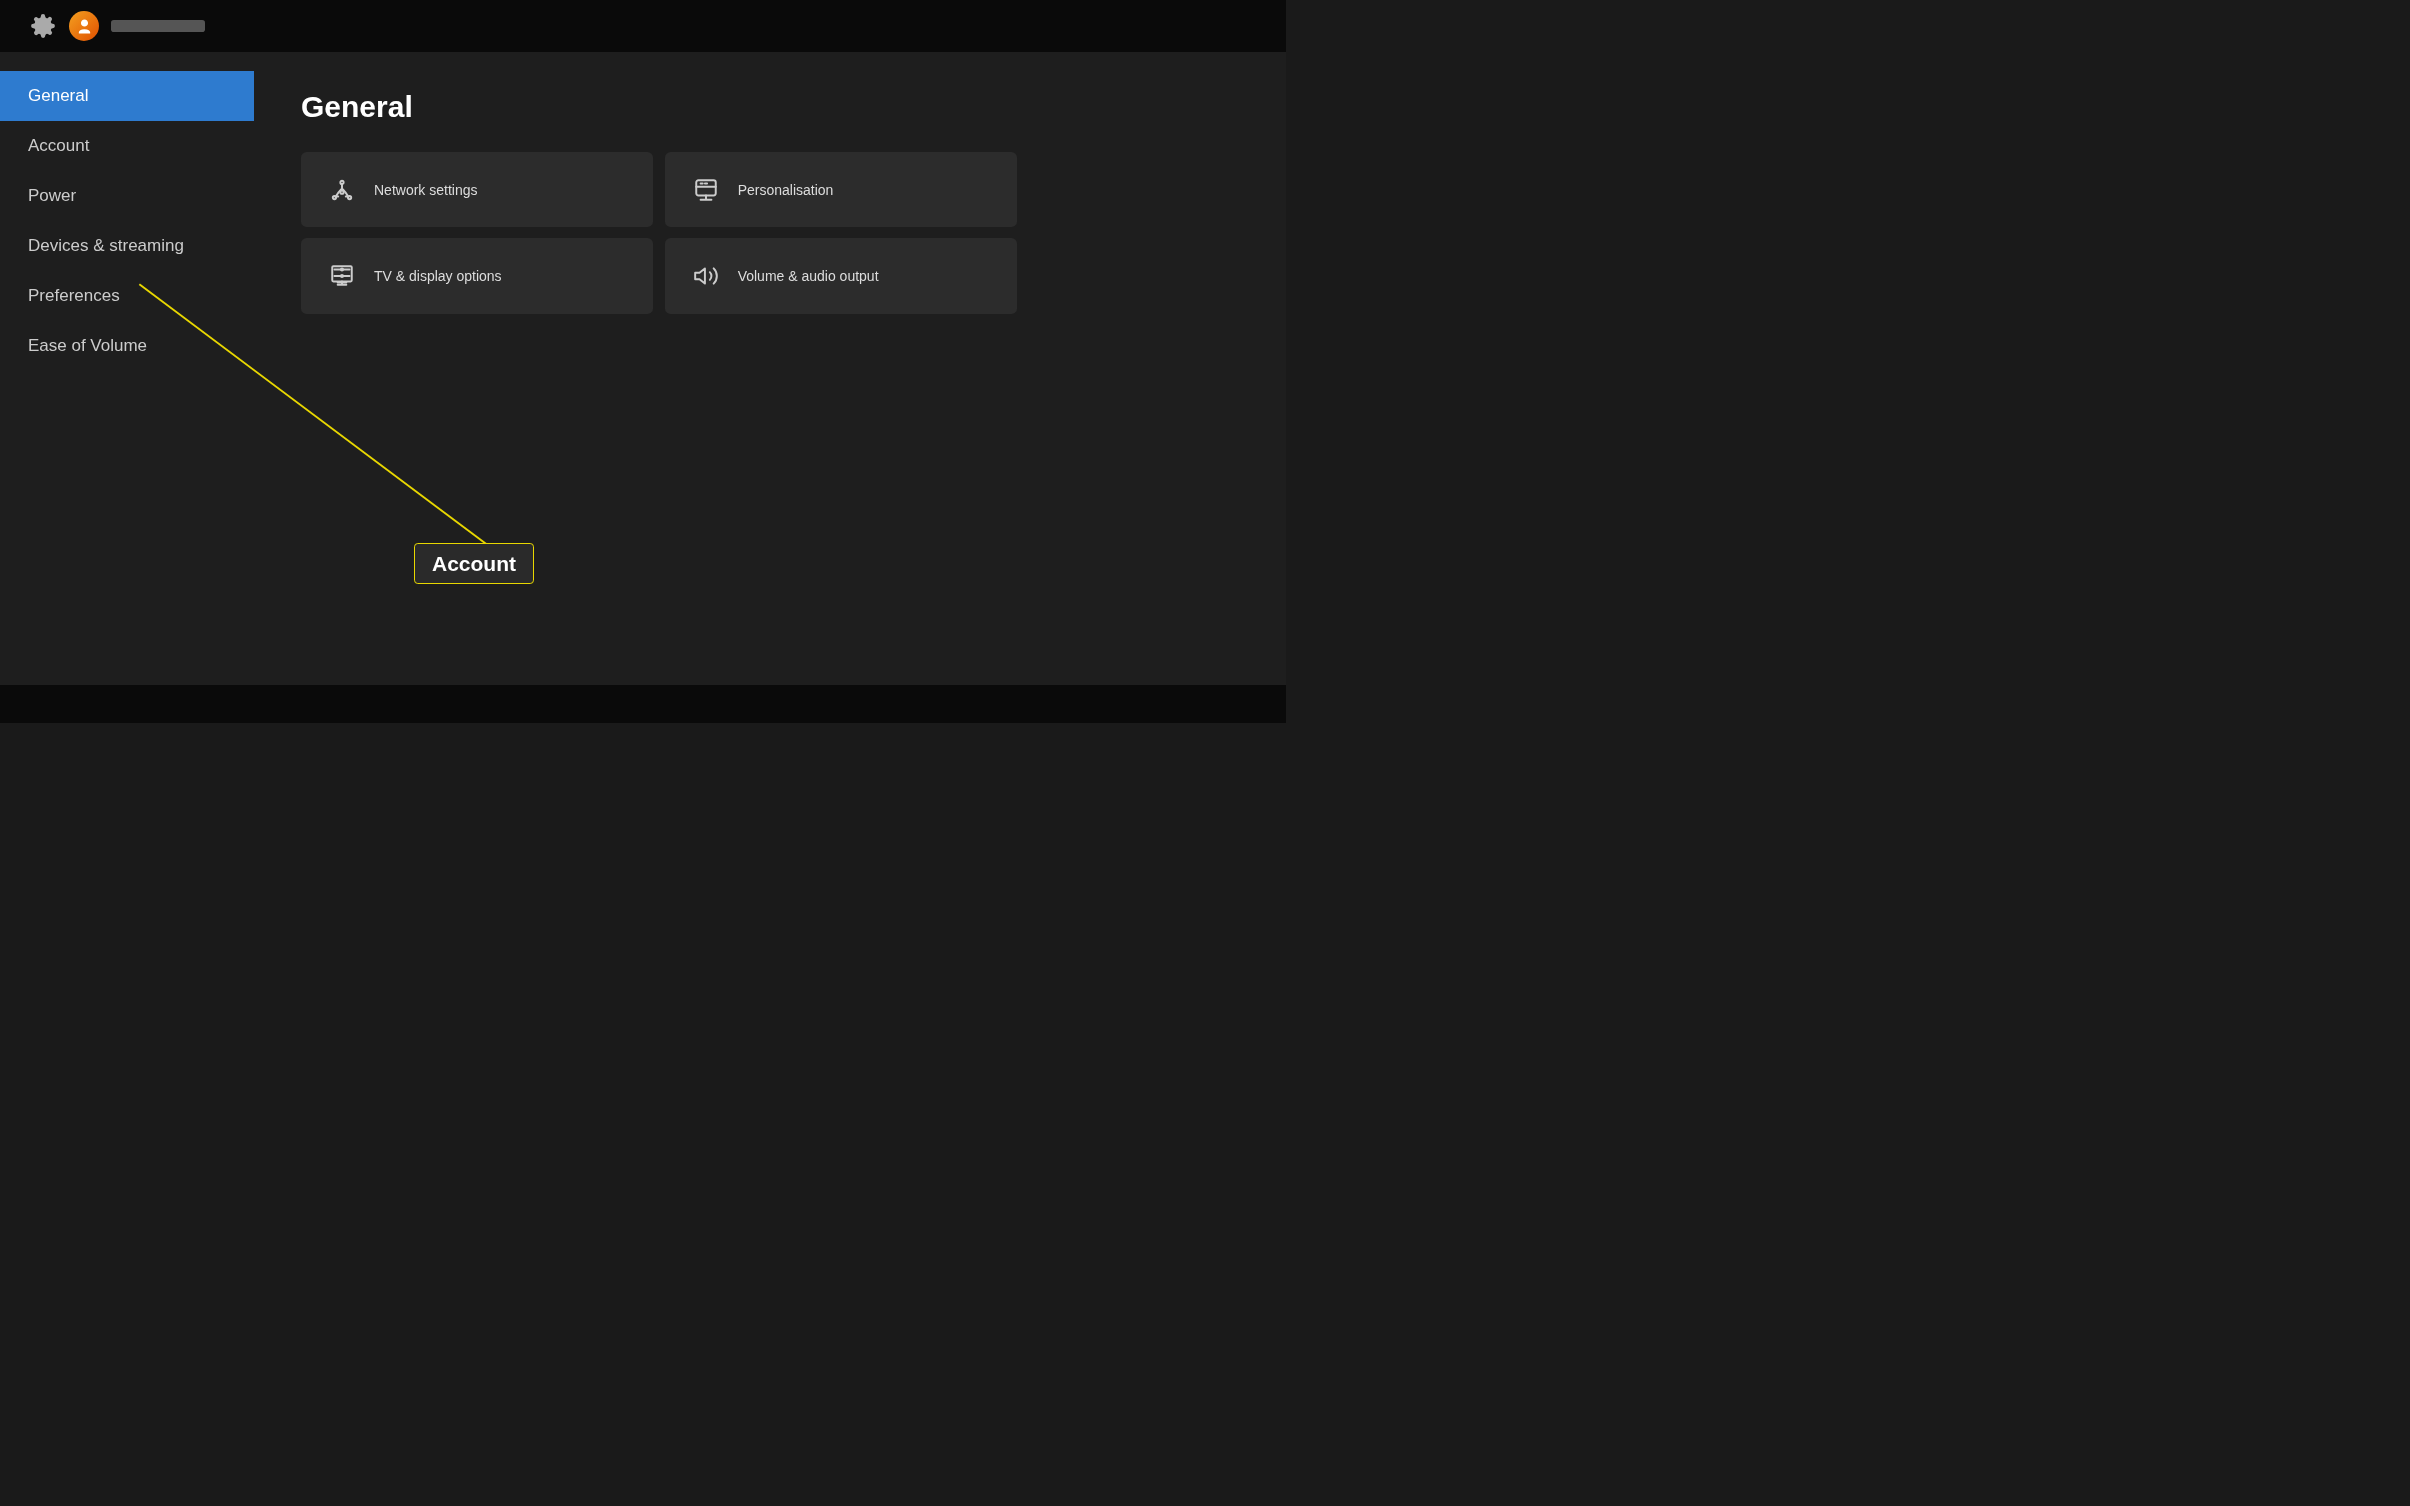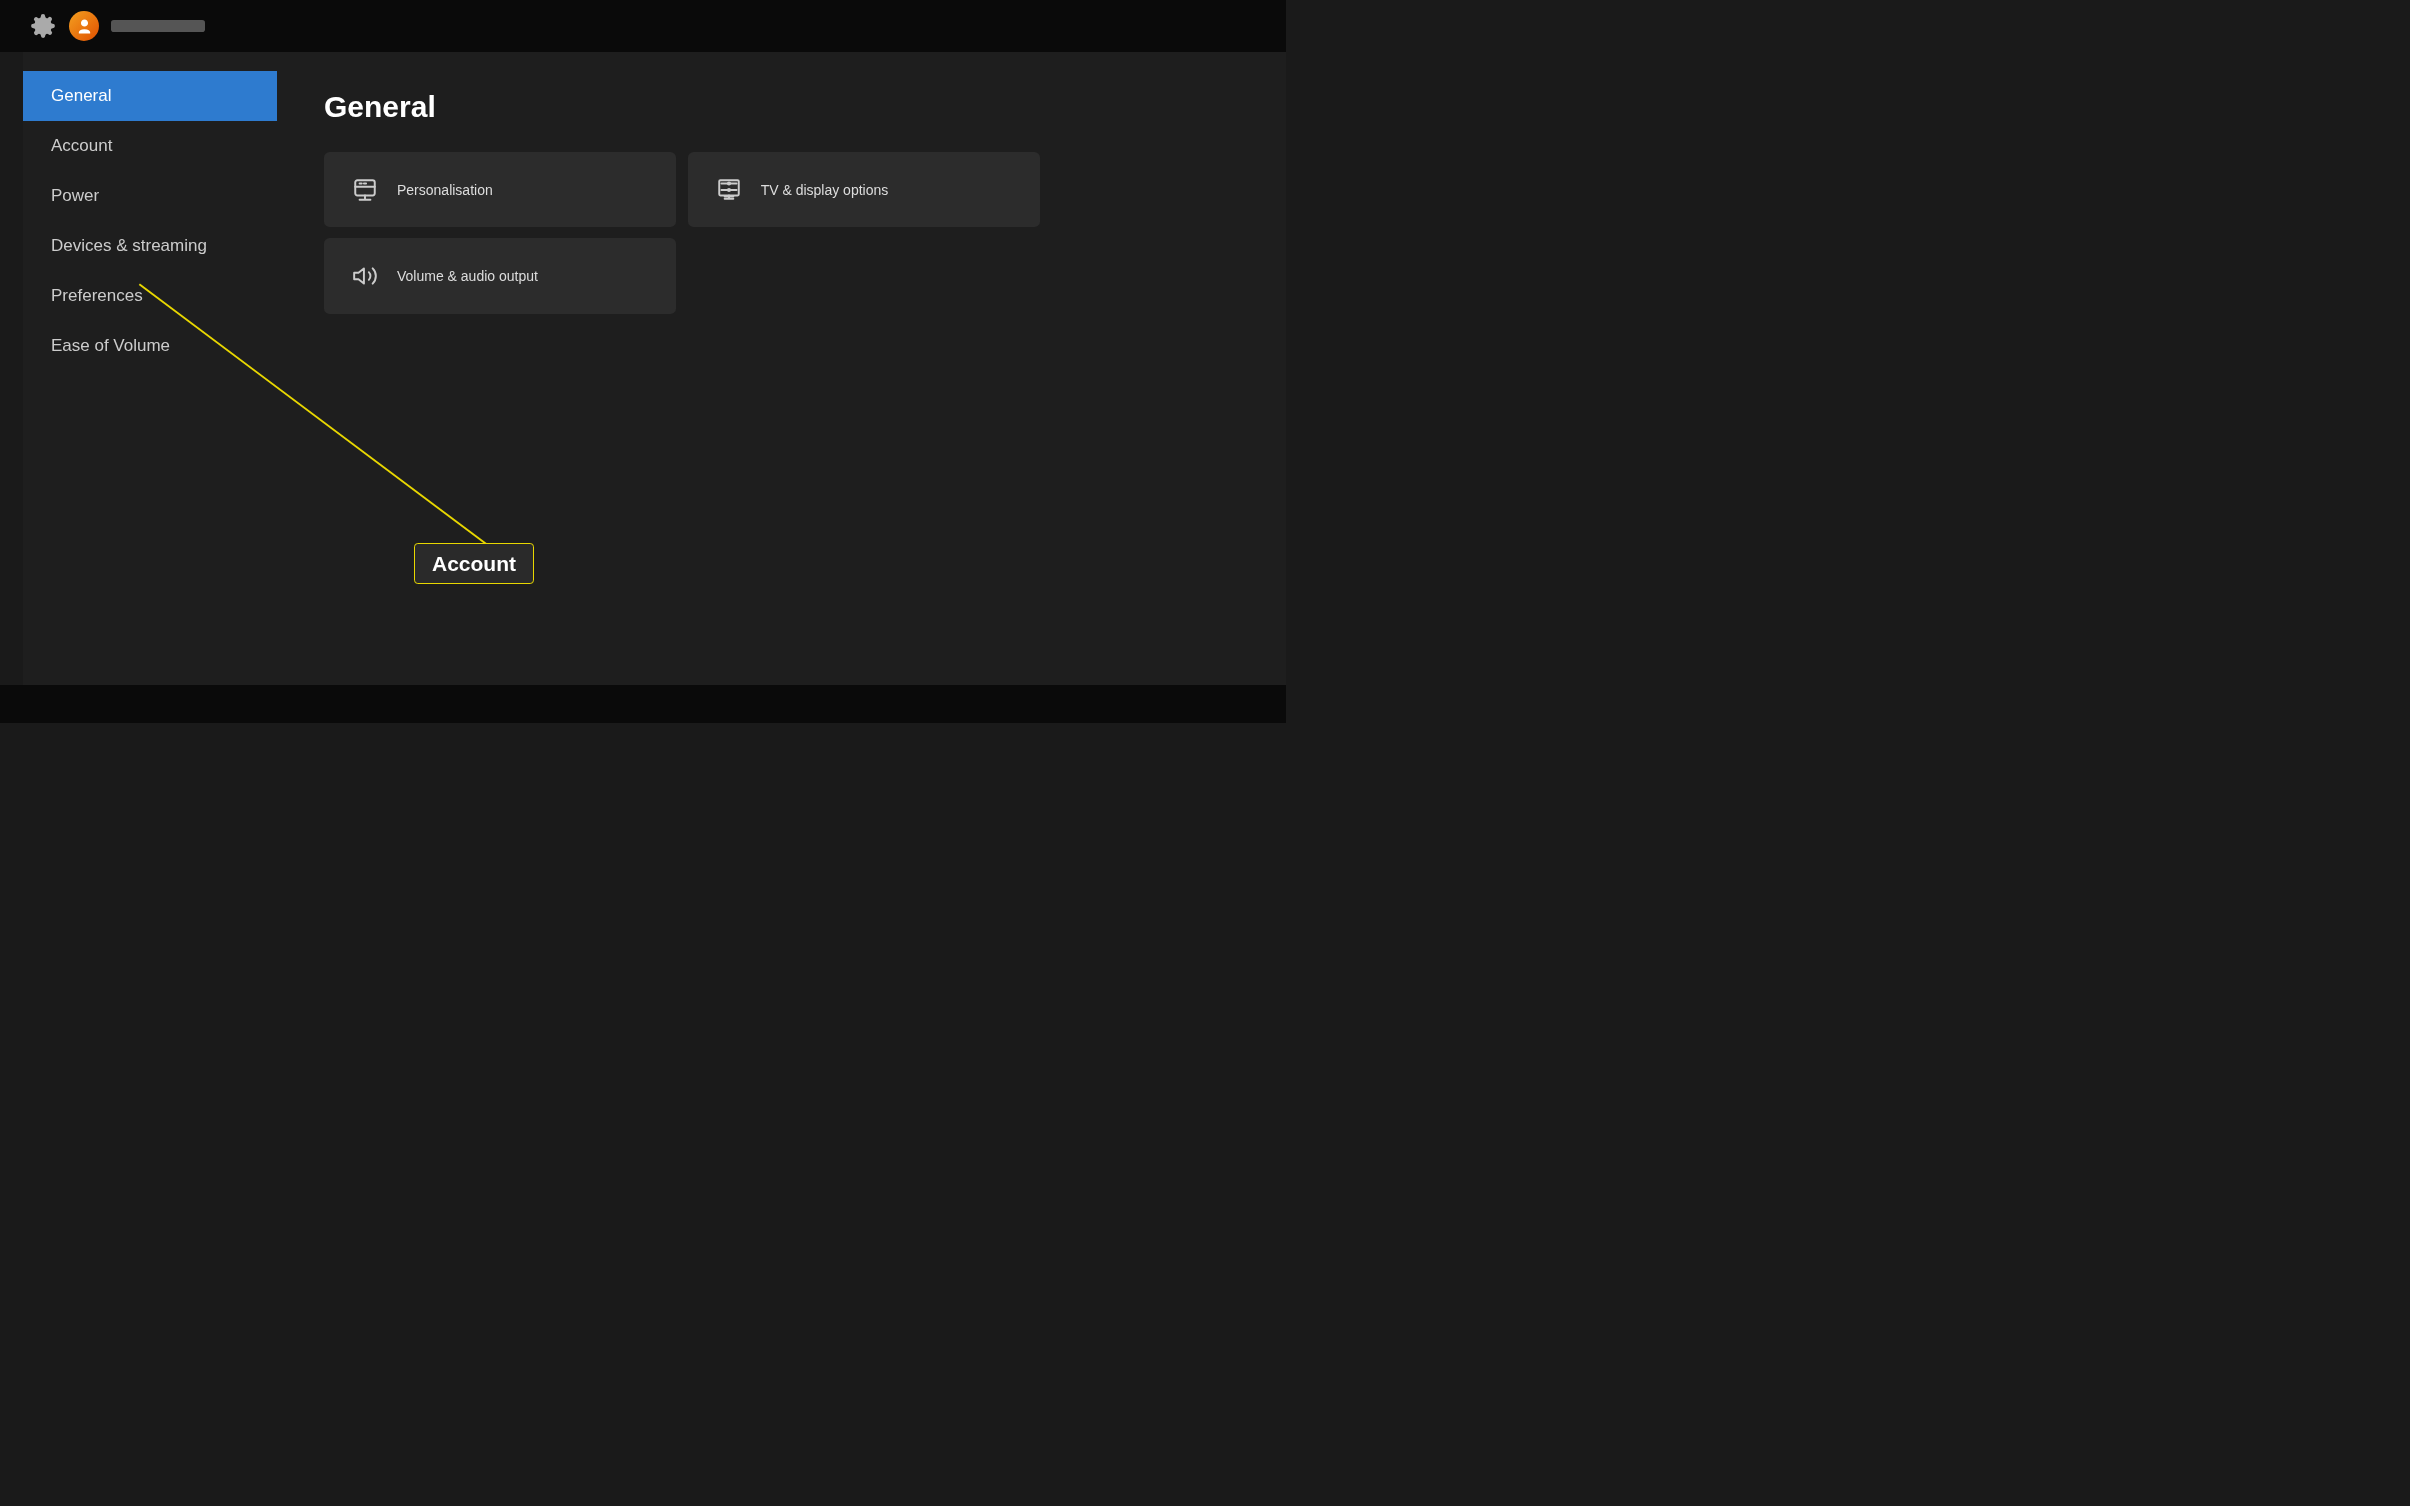--- a/index.html
+++ b/index.html
@@ -57,21 +57,20 @@
       width: 94px;
       height: 11.3px;
       background-color: #555;
       border-radius: 2.8px;
     }
 
     
     .main-layout {
       display: flex;
       height: calc(723px - 52px);
-      padding-left: 23px;
     }
 
     
     .sidebar {
       width: 254px;
       background-color: #1e1e1e;
       padding-top: 19px;
       flex-shrink: 0;
     }
 
@@ -211,20 +210,32 @@
     <div class="nav-item">Devices &amp; streaming</div>
     <div class="nav-item">Preferences</div>
     <div class="nav-item">Ease of Volume</div>
   </nav>
 
   <main class="content">
     <h1 class="page-title">General</h1>
 
     <div class="settings-grid">
 
+      <div class="settings-card">
+        <div class="card-icon">
+          <svg viewBox="0 0 24 24">
+            <circle cx="12" cy="5" r="1.5"></circle>
+            <circle cx="5" cy="19" r="1.5"></circle>
+            <circle cx="19" cy="19" r="1.5"></circle>
+            <path d="M12 6.5v4M8.5 18H5.5M15.5 18h3M9 14l-2.5 3.5M15 14l2.5 3.5M12 10.5l-3 3.5M12 10.5l3 3.5"></path>
+            <circle cx="12" cy="14" r="1.5"></circle>
+          </svg>
+        </div>
+        <span class="card-label">Network settings</span>
+      </div>
 
       <div class="settings-card">
         <div class="card-icon">
           <svg viewBox="0 0 24 24">
             <rect x="3" y="3" width="18" height="14" rx="2"></rect>
             <path d="M3 9h18M7 21h10M12 17v4"></path>
             <path d="M7 6h2M11 6h2"></path>
           </svg>
         </div>
         <span class="card-label">Personalisation</span>

